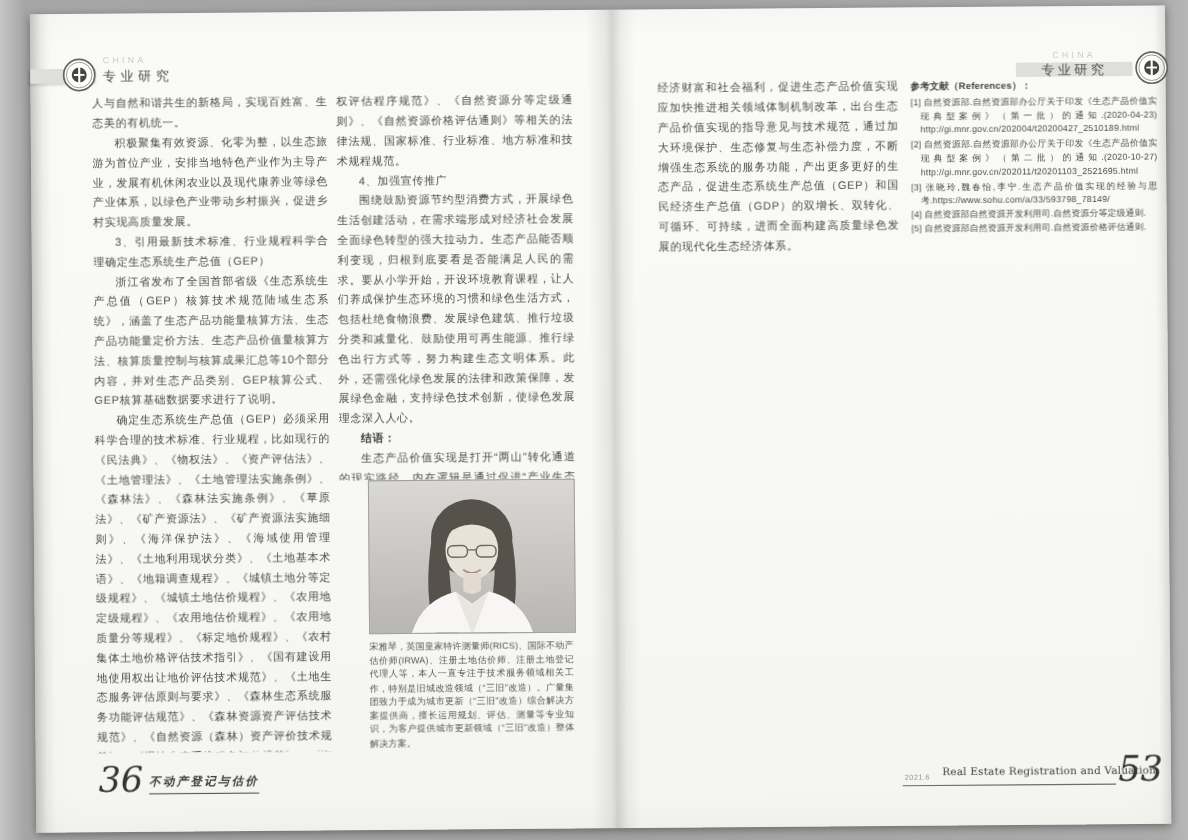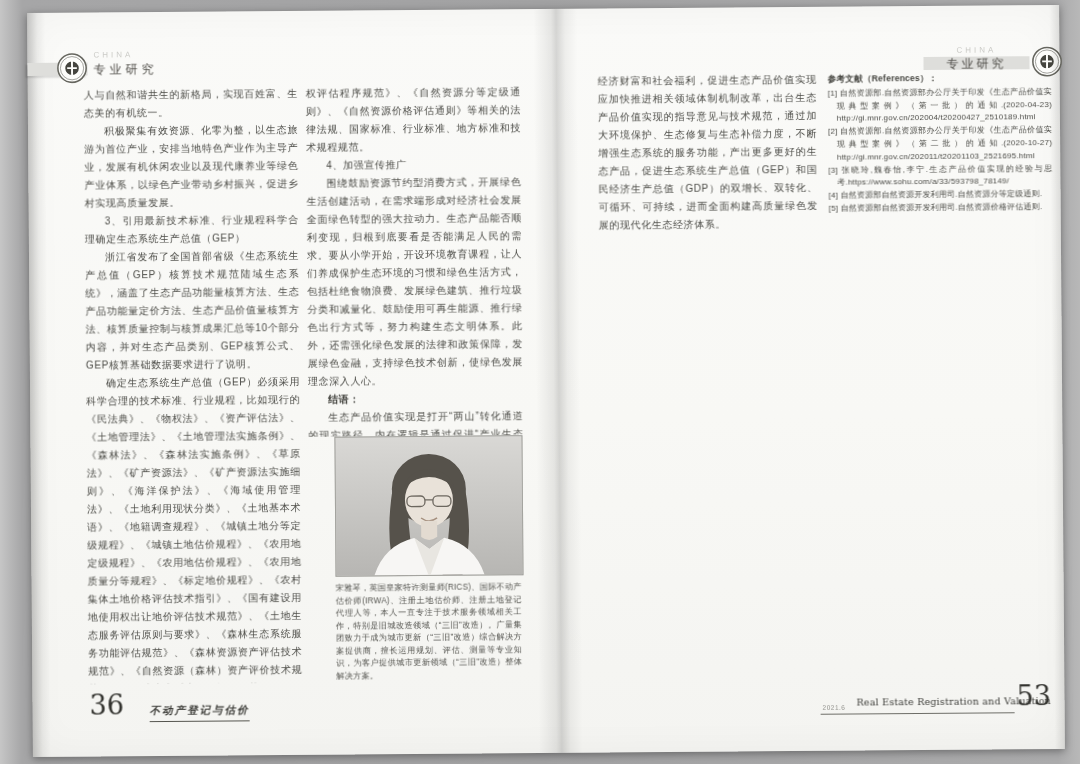--- a/index.html
+++ b/index.html
@@ -50,25 +50,25 @@
   .photo-block{position:absolute;left:304px;top:426px;width:186px;}
   .photo{width:186px;height:138px;border:1px solid #a3a39e;display:block;background:#c9c8c5;}
   .caption{margin-top:6px;font-size:8.2px;line-height:12.5px;letter-spacing:.2px;color:#555550;text-align:justify;}
 
   
   #refs{left:800px;top:66px;width:224px;height:200px;font-size:8px;line-height:12.8px;letter-spacing:.2px;}
   #refs .ref-head{font-weight:bold;color:#44443f;margin:0 0 2px 0;font-size:8.6px;}
   #refs p.ref{margin:0;text-indent:-1.1em;padding-left:1.1em;}
 
   
-  .pagenum{position:absolute;font-family:"DejaVu Serif",serif;font-size:27px;color:#33332f;filter:blur(.2px);}
+  .pagenum{position:absolute;font-family:"DejaVu Serif",serif;font-size:32px;color:#33332f;filter:blur(.2px);font-style:italic;}
   .pn36{left:57px;top:677px;}
   .pn37{left:984px;top:675px;}
   .journal-cn{position:absolute;left:103px;top:692px;font-family:"DejaVu Serif",serif;font-style:italic;font-weight:bold;
-    font-size:10.5px;letter-spacing:2px;color:#3a3a36;border-bottom:1px solid #55554f;padding-bottom:3px;filter:blur(.2px);margin-left:14px;}
+    font-size:10.5px;letter-spacing:2px;color:#3a3a36;border-bottom:1px solid #55554f;padding-bottom:3px;filter:blur(.2px);}
   .issue-label{position:absolute;left:790px;top:697px;font-size:6.5px;color:#90908b;letter-spacing:.5px;}
   .journal-en{position:absolute;left:824px;top:690px;font-family:"DejaVu Serif",serif;font-size:9.5px;color:#3e3e3a;letter-spacing:.2px;filter:blur(.2px);}
   .footer-rule{position:absolute;left:788px;top:707px;width:194px;height:1px;background:#6e6e68;}
 </style>
 </head>
 <body>
 
 <div class="spread">
   <div class="left-curl"></div>
 

